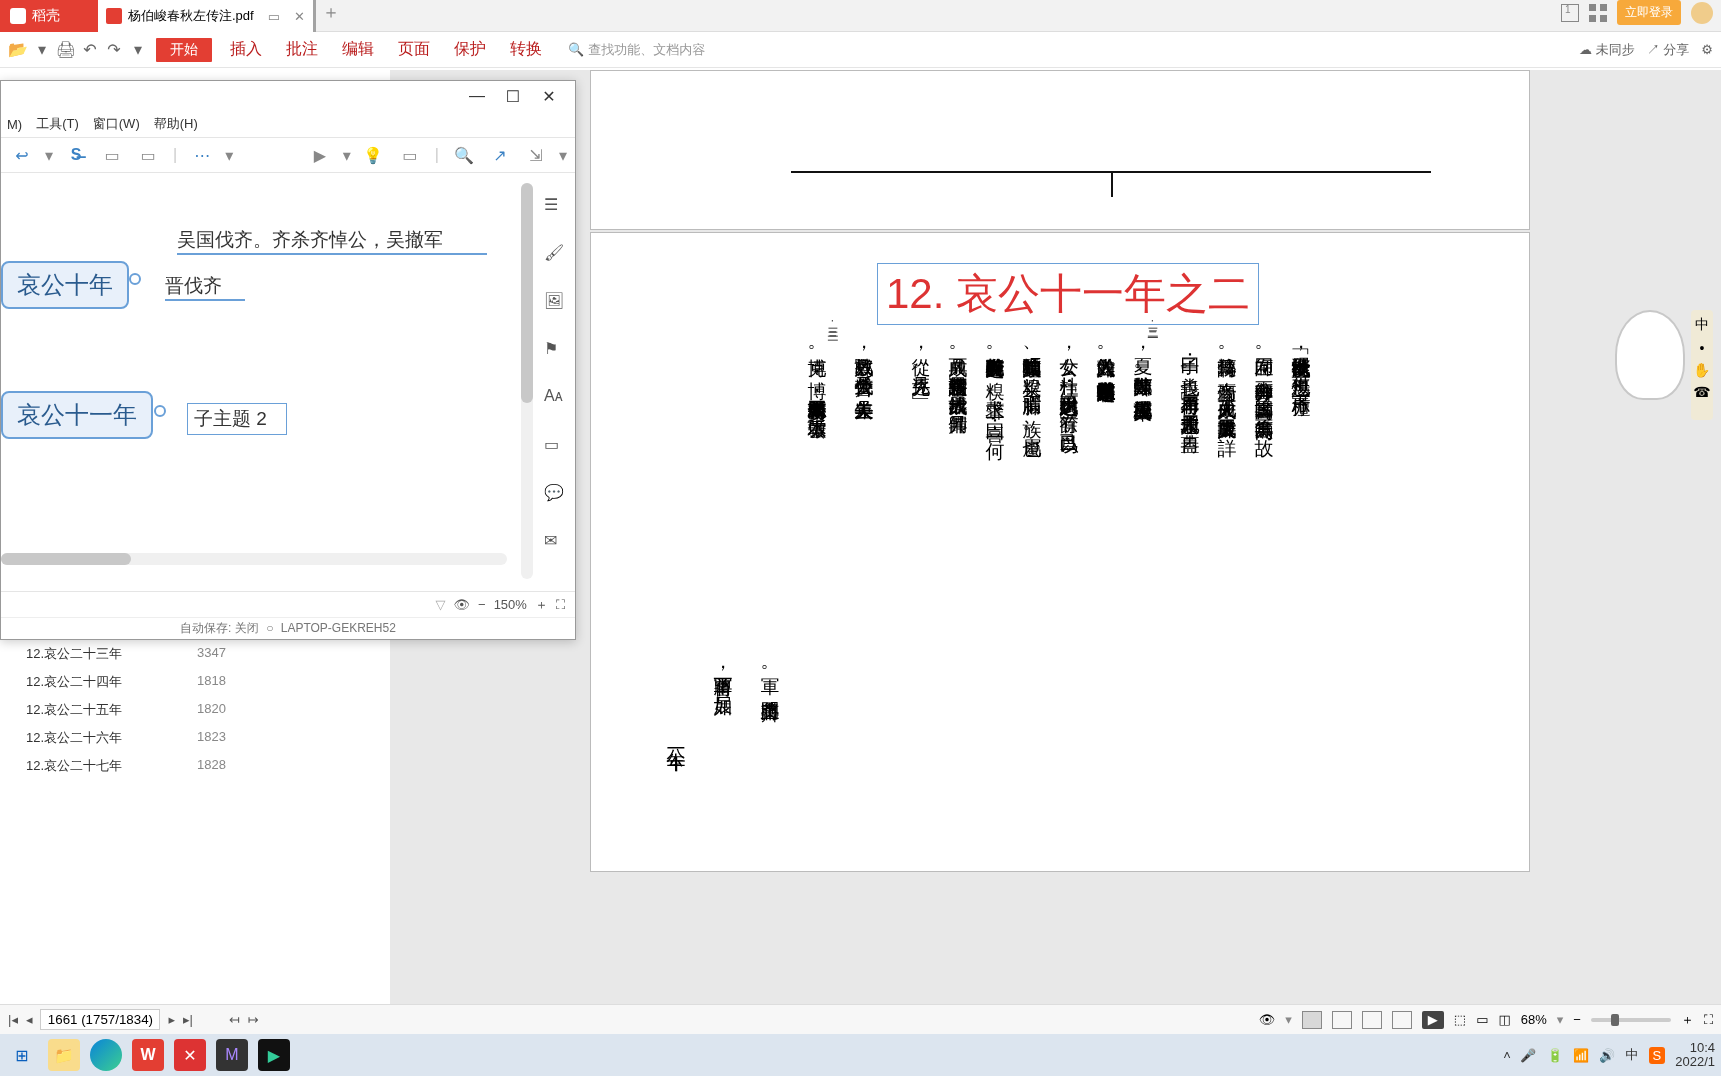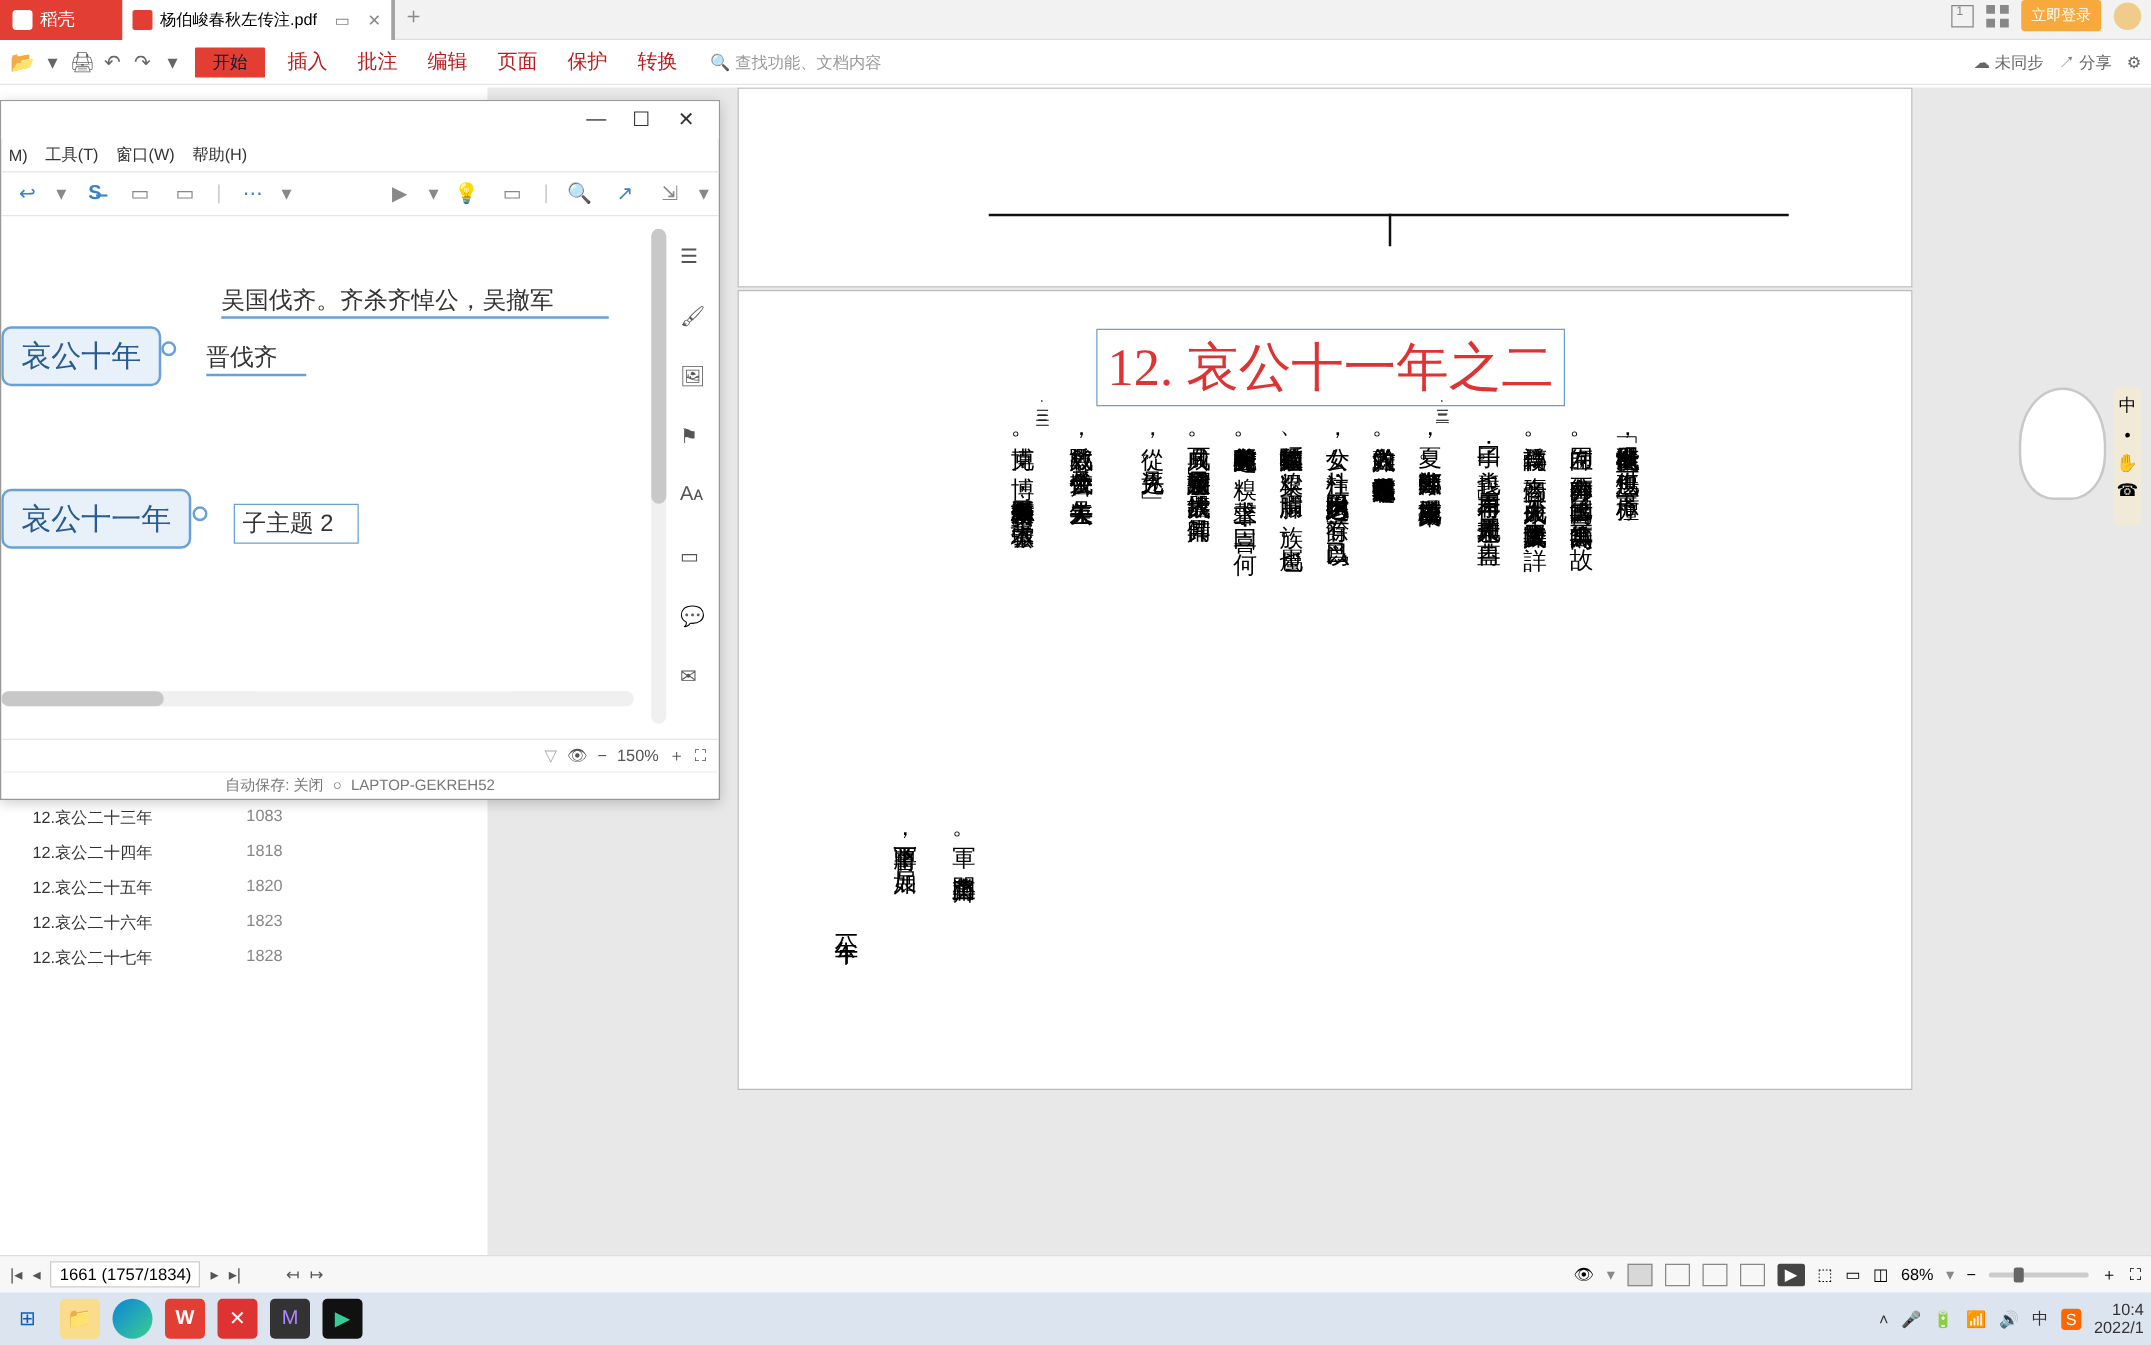--- a/index.html
+++ b/index.html
@@ -16,21 +16,21 @@
 .ico-sq{width:18px;height:18px;border:1px solid #888;display:inline-block}
 .ico-grid{width:18px;height:18px;display:inline-block;position:relative}
 .ico-grid:before,.ico-grid:after{content:"";position:absolute;background:#888}
 .ico-grid:before{width:7px;height:7px;top:0;left:0;box-shadow:11px 0 #888,0 11px #888,11px 11px #888}
 .login-btn{background:#f7a93b;color:#fff;padding:4px 8px;border-radius:3px;font-size:12px;display:flex;align-items:center;gap:4px}
 .avatar{width:22px;height:22px;border-radius:50%;background:#f0cc8b}
 
 .tbarrow{height:36px;display:flex;align-items:center;padding:0 8px;border-bottom:1px solid #e5e5e5;gap:4px}
 .tb-ico{width:20px;height:18px;display:inline-flex;align-items:center;justify-content:center;color:#666;cursor:pointer}
 .tb-sep{color:#ccc;margin:0 2px}
-.pill{background:#e33e33;color:#0f172a;padding:3px 14px;border-radius:1px;font-size:14px;margin:0 4px}
+.pill{background:#e33e33;color:#ffffff;padding:3px 14px;border-radius:1px;font-size:14px;margin:0 4px}
 .tb-txt{font-size:16px;color:#b91c1c;padding:0 10px;cursor:pointer}
 .search-bar{display:flex;align-items:center;color:#999;font-size:13px;margin-left:12px}
 .search-bar .mag{margin-right:4px}
 .tb-right{margin-left:auto;display:flex;align-items:center;gap:12px;color:#666;font-size:13px}
 
 .outline{position:absolute;left:16px;top:640px;width:220px;background:#fff}
 .out-item{display:flex;justify-content:space-between;padding:5px 10px;font-size:13px;color:#333}
 .out-item .pg{color:#888}
 
 .mindwin{position:absolute;left:0;top:80px;width:576px;height:560px;border:1px solid #999;background:#fff;box-shadow:0 2px 10px rgba(0,0,0,.2);z-index:5}
@@ -52,21 +52,21 @@
 .node-sub{position:absolute;font-size:19px;color:#333}
 .node-line{border-bottom:2px solid #6aa0d8}
 .dot{position:absolute;width:12px;height:12px;border:2px solid #6aa0d8;border-radius:50%;background:#fff}
 .mw-zoom{height:26px;display:flex;align-items:center;justify-content:flex-end;gap:8px;padding:0 10px;border-top:1px solid #e5e5e5;font-size:13px;color:#555}
 .mw-status{height:22px;font-size:12px;text-align:center;padding:2px 10px;color:#777;border-top:1px solid #eee}
 
 .pdf-area{position:absolute;left:390px;top:70px;right:0;bottom:42px;background:#e8e8e8;overflow:hidden}
 .pdf-page{position:absolute;background:#fff;border:1px solid #bbb}
 .pg1{left:200px;top:0;width:940px;height:160px}
 .pg2{left:200px;top:162px;width:940px;height:640px}
-.chapter-title{position:absolute;color:#d33;font-family:Liberation Serif, serif;font-size:42px;border:1px solid #6aa0d8;padding:2px 8px;left:286px;top:30px}
+.chapter-title{position:absolute;color:#d33;font-family:Liberation Sans, sans-serif;font-size:42px;border:1px solid #6aa0d8;padding:2px 8px;left:286px;top:30px}
 .vtext{position:absolute;writing-mode:vertical-rl;font-family:SimSun;font-size:19px;line-height:1.9;color:#000;top:110px;height:480px}
 .tiny-mark{position:absolute;writing-mode:vertical-rl;font-size:11px}
 
 .pager{position:absolute;bottom:42px;left:0;right:0;height:30px;background:#f7f7f7;border-top:1px solid #ddd;display:flex;align-items:center;padding:0 8px;gap:8px;font-size:13px}
 .pager .nav{cursor:pointer;color:#555}
 .page-input{border:1px solid #ccc;padding:2px 4px;width:120px;text-align:center}
 .pager-right{margin-left:auto;display:flex;align-items:center;gap:10px}
 .view-ico{width:20px;height:18px;border:1px solid #888;display:inline-block;cursor:pointer}
 .view-ico.act{background:#d8d8d8}
 .play{width:22px;height:18px;background:#444;color:#fff;display:inline-flex;align-items:center;justify-content:center;border-radius:2px}
@@ -172,21 +172,21 @@
     <span>中</span>
     <span>•</span>
     <span>✋</span>
     <span>☎</span>
   </div>
 </div>
 
 <div class="outline">
   <div class="out-item">
       <span>12.哀公二十三年</span>
-      <span class="pg">1083</span>
+      <span class="pg">3347</span>
     </div>
   <div class="out-item">
       <span>12.哀公二十四年</span>
       <span class="pg">1818</span>
     </div>
   <div class="out-item">
       <span>12.哀公二十五年</span>
       <span class="pg">1820</span>
     </div>
   <div class="out-item">

